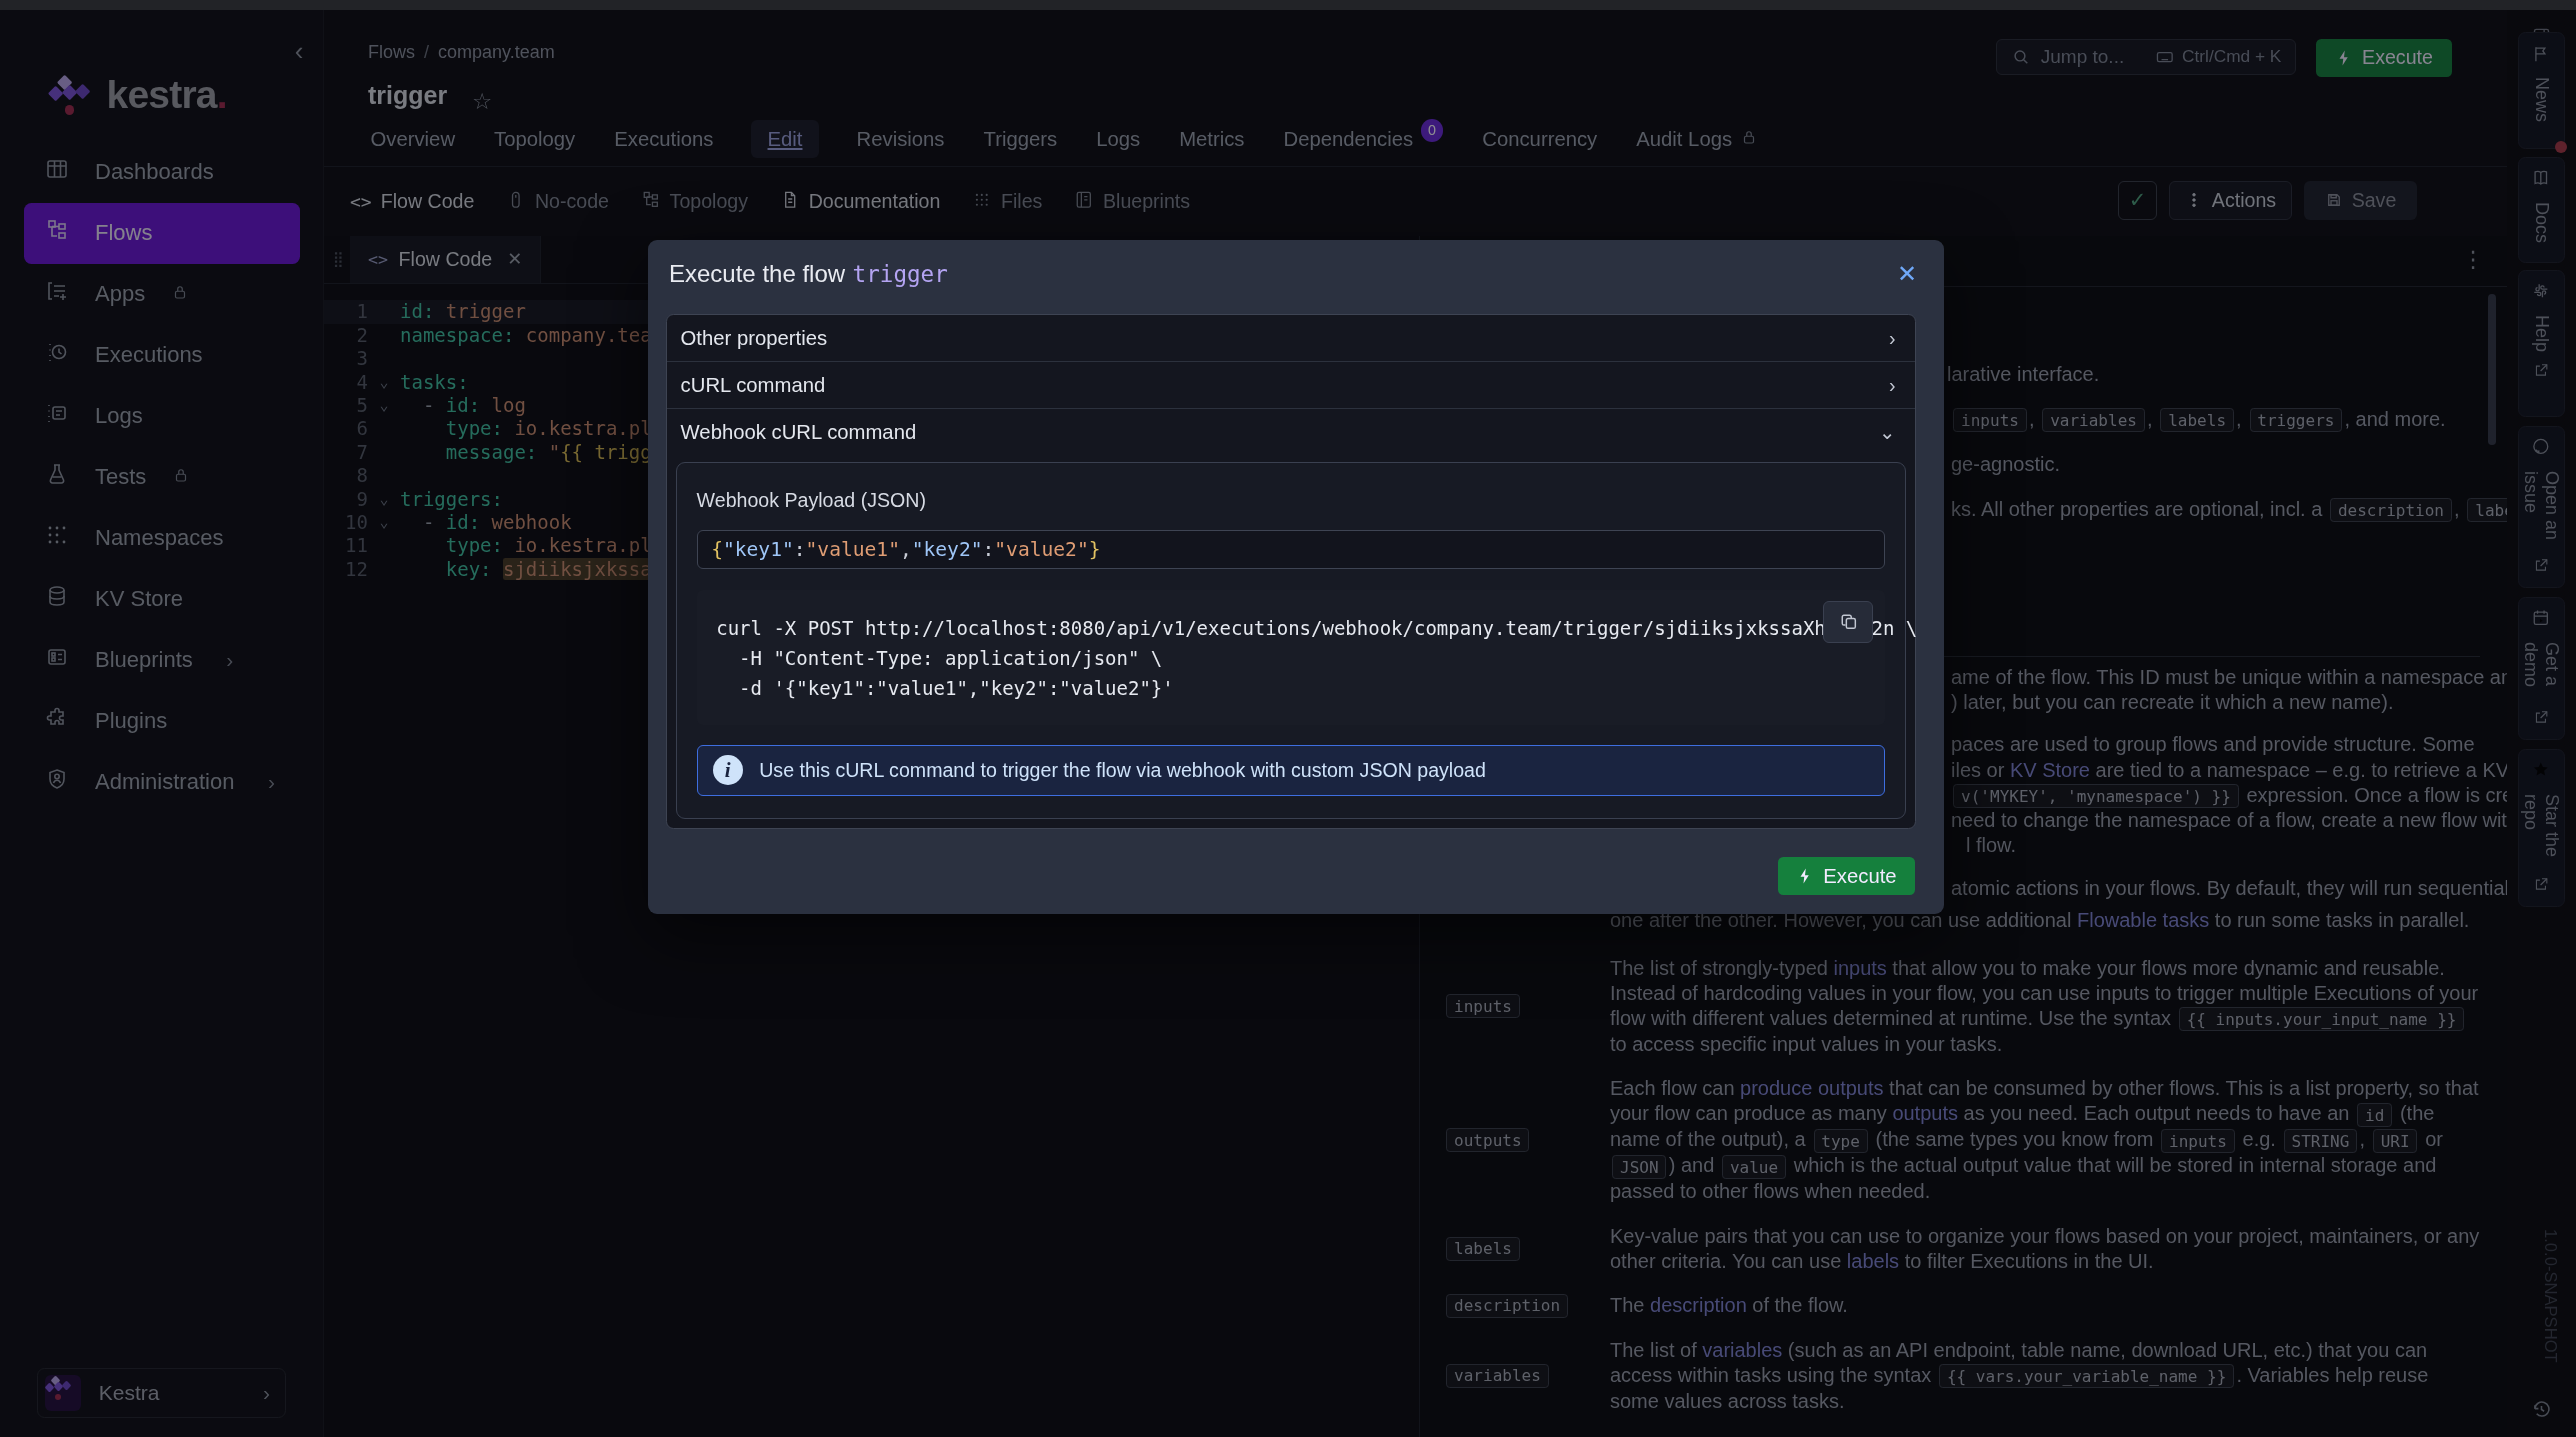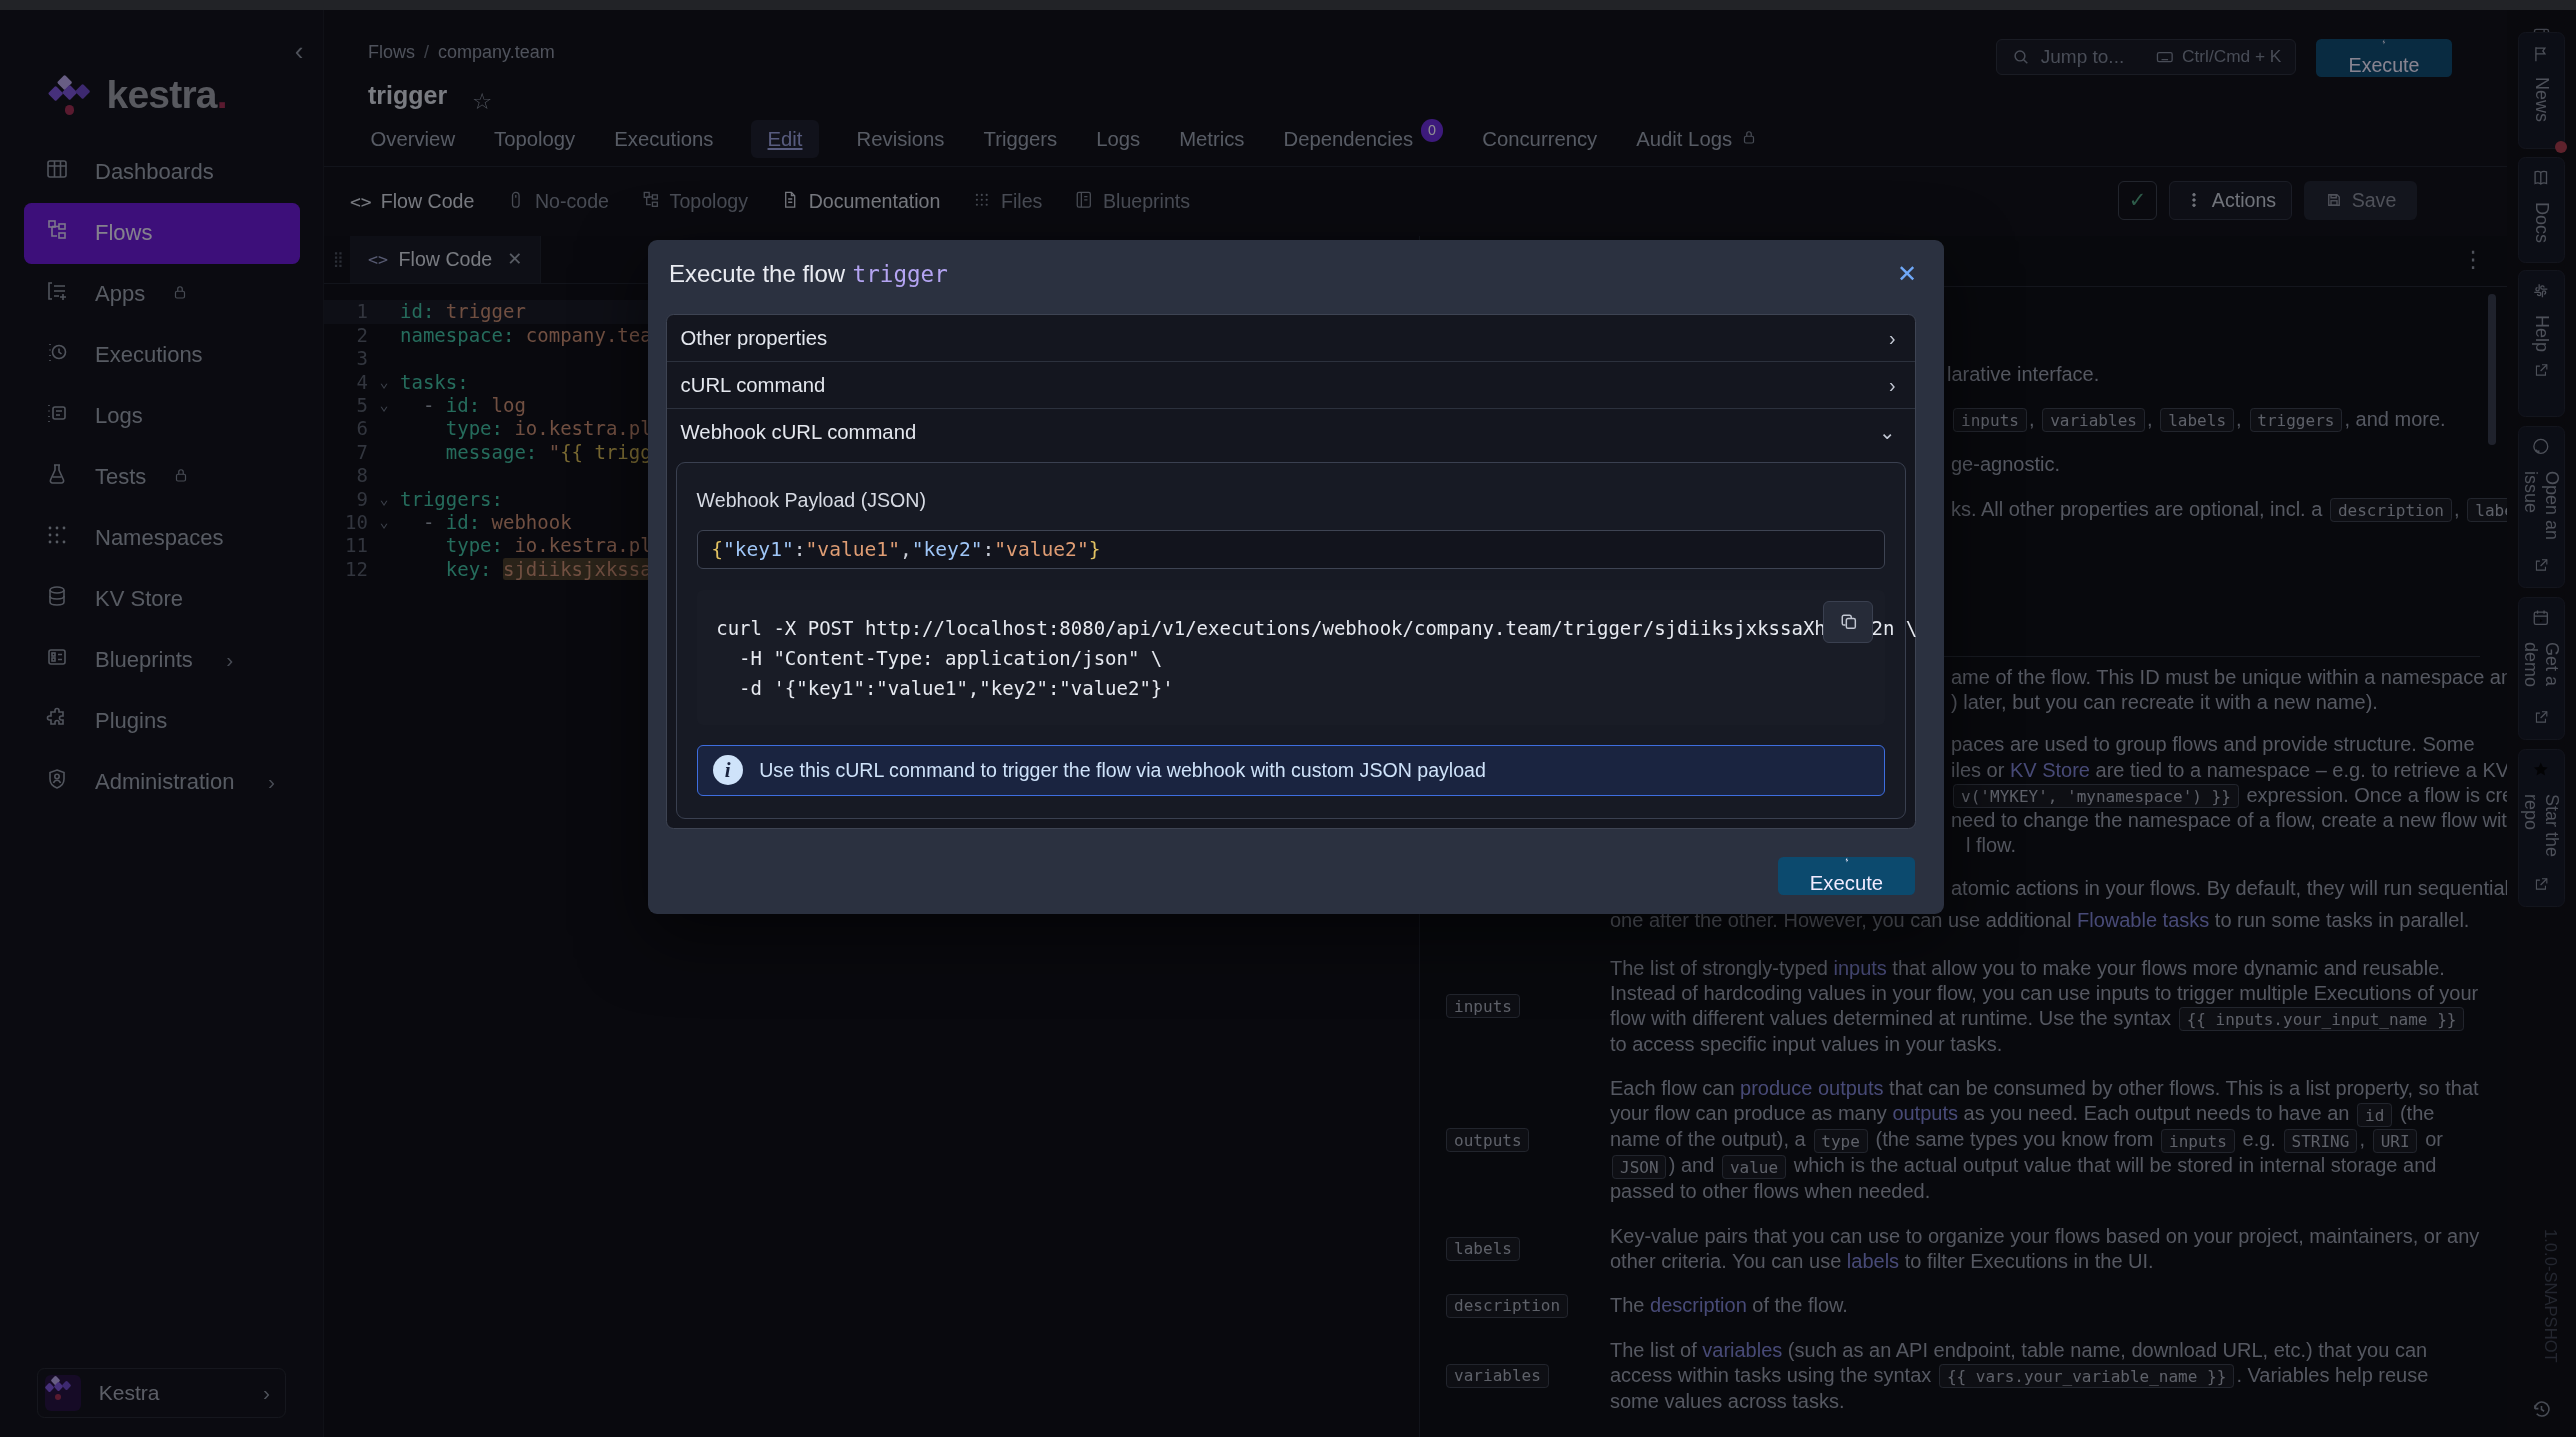--- a/index.html
+++ b/index.html
@@ -43,22 +43,22 @@
   #page-title { position:absolute; top:71px; left:44px; font-size:25px; font-weight:bold; color:#d8dbe2; }
   #title-star { position:absolute; top:78px; left:148px; color:#8a909c; font-size:22.6px; cursor:pointer; }
   #searchbox { position:absolute; top:29px; left:1672px; width:300px; height:36px;
     background:#14161f; border:0.8px solid #2b2f3a; border-radius:6px; display:flex; align-items:center;
     padding:0 13.6px; gap:10.6px; }
   #searchbox svg { width:19.6px; height:19.6px; stroke:#7e8594; }
   #searchbox input { flex:1; background:transparent; border:none; outline:none; color:#aab0bc;
     font-size:19px; font-family:"Liberation Sans",sans-serif; min-width:0; }
   #searchbox input::placeholder { color:#7e8594; }
   #searchbox .sc { display:flex; align-items:center; gap:7.5px; color:#7e8594; font-size:17.3px; white-space:nowrap; }
-  .btn-purple { background:#0c4a6e; color:#f2ebff; border-radius:5.3px; display:flex; align-items:center;
-    justify-content:center; gap:9px; cursor:pointer;flex-direction:column; }
+  .btn-purple { background:#15803d; color:#f2ebff; border-radius:5.3px; display:flex; align-items:center;
+    justify-content:center; gap:9px; cursor:pointer; }
   .btn-purple svg { width:18px; height:18px; fill:#f2ebff; stroke:none; }
   #top-execute { position:absolute; top:29px; left:1992px; width:136px; height:38px; font-size:19.6px; }
 
   #tabsrow { position:absolute; top:103px; left:0; width:2183px; height:54px;
     border-bottom:0.8px solid #1d2028; display:flex; align-items:center; padding-left:45px; gap:36px; }
   .tab { color:#99a0ad; font-size:20.3px; cursor:pointer; display:flex; align-items:center; gap:7.5px;
     position:relative; padding:7.5px 1.5px; }
   .tab.active { background:#1a1c28; border-radius:6px; padding:7.5px 16.6px; color:#9aa0dc;text-decoration:underline; }
   .tab .badge { background:#6a2bd9; color:#fff; font-size:14.3px; min-width:22.6px; height:22.6px;
     border-radius:11.3px; display:flex; align-items:center; justify-content:center; position:relative; top:-9px; }
@@ -465,21 +465,21 @@
         <div id="docs-kebab">⋮</div>
       </div>
       <div id="docs-thumb"></div>
       <div id="docs-div"></div>
       <div id="frags">
           <div class="frag" style="left: 527px; top: 127px;"><span>larative interface.</span></div>
           <div class="frag" style="left: 531px; top: 172px;"><span class="chip">inputs</span><span>, </span><span class="chip">variables</span><span>, </span><span class="chip">labels</span><span>, </span><span class="chip">triggers</span><span>, and more.</span></div>
           <div class="frag" style="left: 531px; top: 217px;"><span>ge-agnostic.</span></div>
           <div class="frag" style="left: 531px; top: 262px;"><span>ks. All other properties are optional, incl. a </span><span class="chip">description</span><span>, </span><span class="chip">labels</span></div>
           <div class="frag" style="left: 531px; top: 430px;"><span>ame of the flow. This ID must be unique within a namespace and is</span></div>
-          <div class="frag" style="left: 531px; top: 455px;"><span>) later, but you can recreate it with a new name).</span></div>
+          <div class="frag" style="left: 531px; top: 455px;"><span>) later, but you can recreate it which a new name).</span></div>
           <div class="frag" style="left: 531px; top: 497px;"><span>paces are used to group flows and provide structure. Some</span></div>
           <div class="frag" style="left: 531px; top: 523px;"><span>iles or </span><span class="dlink">KV Store</span><span> are tied to a namespace – e.g. to retrieve a KV pair</span></div>
           <div class="frag" style="left: 531px; top: 548px;"><span class="chip">v('MYKEY', 'mynamespace') }}</span><span> expression. Once a flow is created,</span></div>
           <div class="frag" style="left: 531px; top: 573px;"><span>need to change the namespace of a flow, create a new flow with</span></div>
           <div class="frag" style="left: 546px; top: 598px;"><span>l flow.</span></div>
           <div class="frag" style="left: 531px; top: 641px;"><span>atomic actions in your flows. By default, they will run sequentially</span></div>
           <div class="frag" style="left: 190px; top: 673px;"><span>one after the other. However, you can use additional </span><span class="dlink">Flowable tasks</span><span> to run some tasks in parallel.</span></div>
         </div>
       <div id="props">
           <div class="prow">

